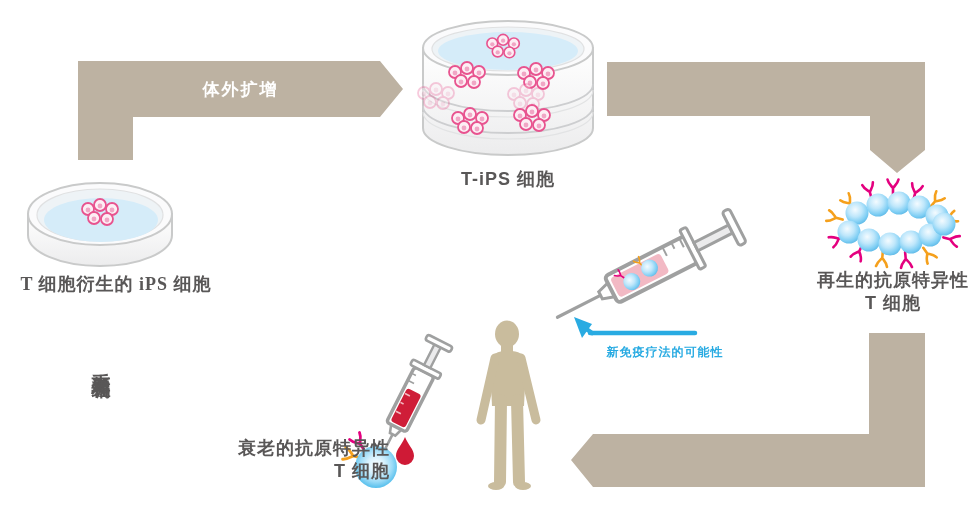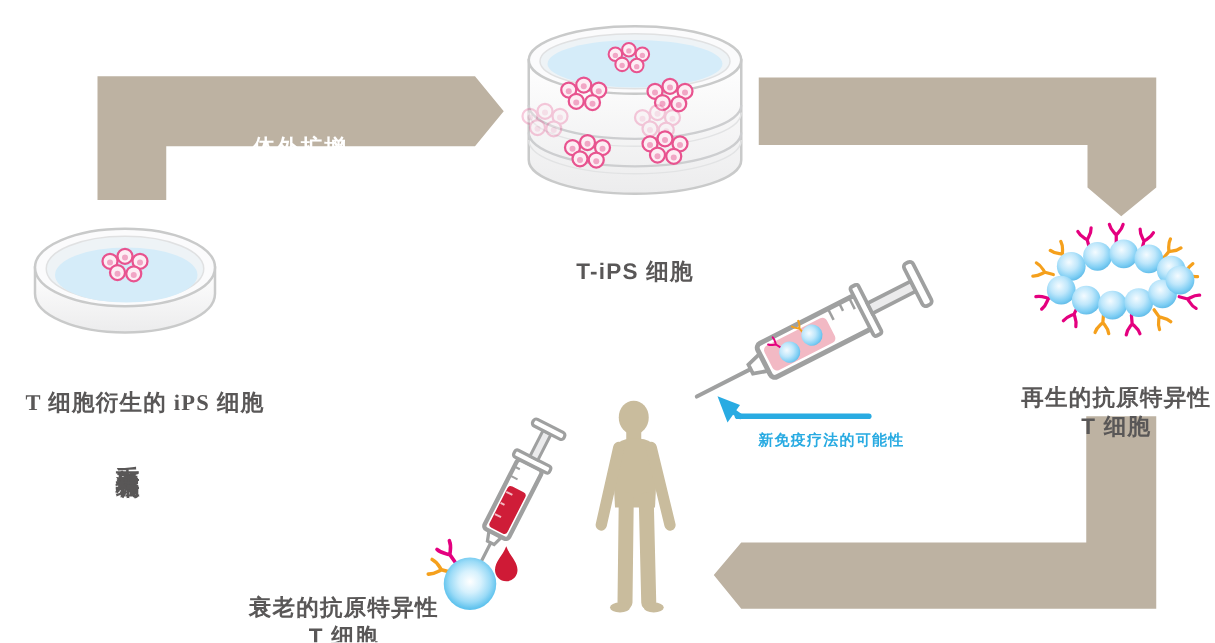--- a/index.html
+++ b/index.html
@@ -7,22 +7,22 @@
     --accent-blue:#29abe2; --cell-pink-stroke:#e8538f; --cell-pink-fill:#fdeef4;
     --cell-pink-nucleus:#f1a6c5; --receptor-magenta:#e4007f; --receptor-orange:#f5a01c;
     --blood-red:#cf1a36; --dish-stroke:#c9caca; --medium-blue:#d5ecf9; --syringe-gray:#9fa0a0;
   }
   html,body{margin:0;padding:0;background:#fff;}
   #stage{position:relative;width:972px;height:514px;background:#fff;overflow:hidden;
          font-family:"Liberation Sans",sans-serif;}
   #stage svg{position:absolute;left:0;top:0;}
   .label{position:absolute;font-weight:700;color:var(--label-gray);}
   .arrow-label{color:#ffffff;font-size:17px;text-align:center;letter-spacing:2px;}
-  .name-label{font-size:18px;text-align:center;letter-spacing:1px;line-height:23px;margin-top:38px;}
-  .left-label{text-align:center;}
+  .name-label{font-size:18px;text-align:center;letter-spacing:1px;line-height:23px;}
+  .left-label{text-align:right;}
   .v-label{writing-mode:vertical-rl;text-orientation:upright;font-size:19px;letter-spacing:3px;}
   .blue-label{color:var(--accent-blue);font-size:12px;text-align:center;letter-spacing:1px;}
   .tan{fill:var(--arrow-tan);}
   .person{fill:var(--person-tan);stroke:none;}
   .pline{stroke:var(--person-tan);stroke-linecap:round;}
   .dish{fill:#fbfbfc;stroke:var(--dish-stroke);stroke-width:2;}
   .dishwall{fill:url(#gWall);stroke:var(--dish-stroke);stroke-width:2;}
   .dishinner{fill:#eef3f6;stroke:#e0e1e2;stroke-width:1.2;}
   .medium{fill:var(--medium-blue);}
   .sep{fill:none;stroke:#cdced0;stroke-width:1.8;}
@@ -191,21 +191,21 @@
   <g>
     <use href="#recY" class="recM" transform="translate(358,441) rotate(-35) scale(1.1)"></use>
     <use href="#recY" class="recO" transform="translate(350,455) rotate(-75) scale(1.1)"></use>
     <circle cx="376" cy="467" r="21" fill="url(#gBlueBig)"></circle>
   </g>
   <g>
     <path fill="#cf1a36" d="M405,437 C408,445 414,449 414,456 A9,9 0 1 1 396,456 C396,449 402,445 405,437 Z"></path>
   </g>
 </svg>
 
-<div class="label arrow-label" style="left:98px;top:78px;width:285px;margin-top:28px;">体外扩增</div>
+<div class="label arrow-label" style="left:98px;top:78px;width:285px;">体外扩增</div>
 
 
 <div class="label name-label" style="left:408px;top:168px;width:200px;">T-iPS 细胞</div>
 
 <div class="label name-label" style="left:0px;top:273px;width:232px;font-family:Liberation Serif, serif;">T 细胞衍生的 iPS 细胞</div>
 
 <div class="label name-label" style="left:786px;top:269px;width:214px;">
   <div>再生的抗原特异性</div>
   <div>T 细胞</div>
 </div>

